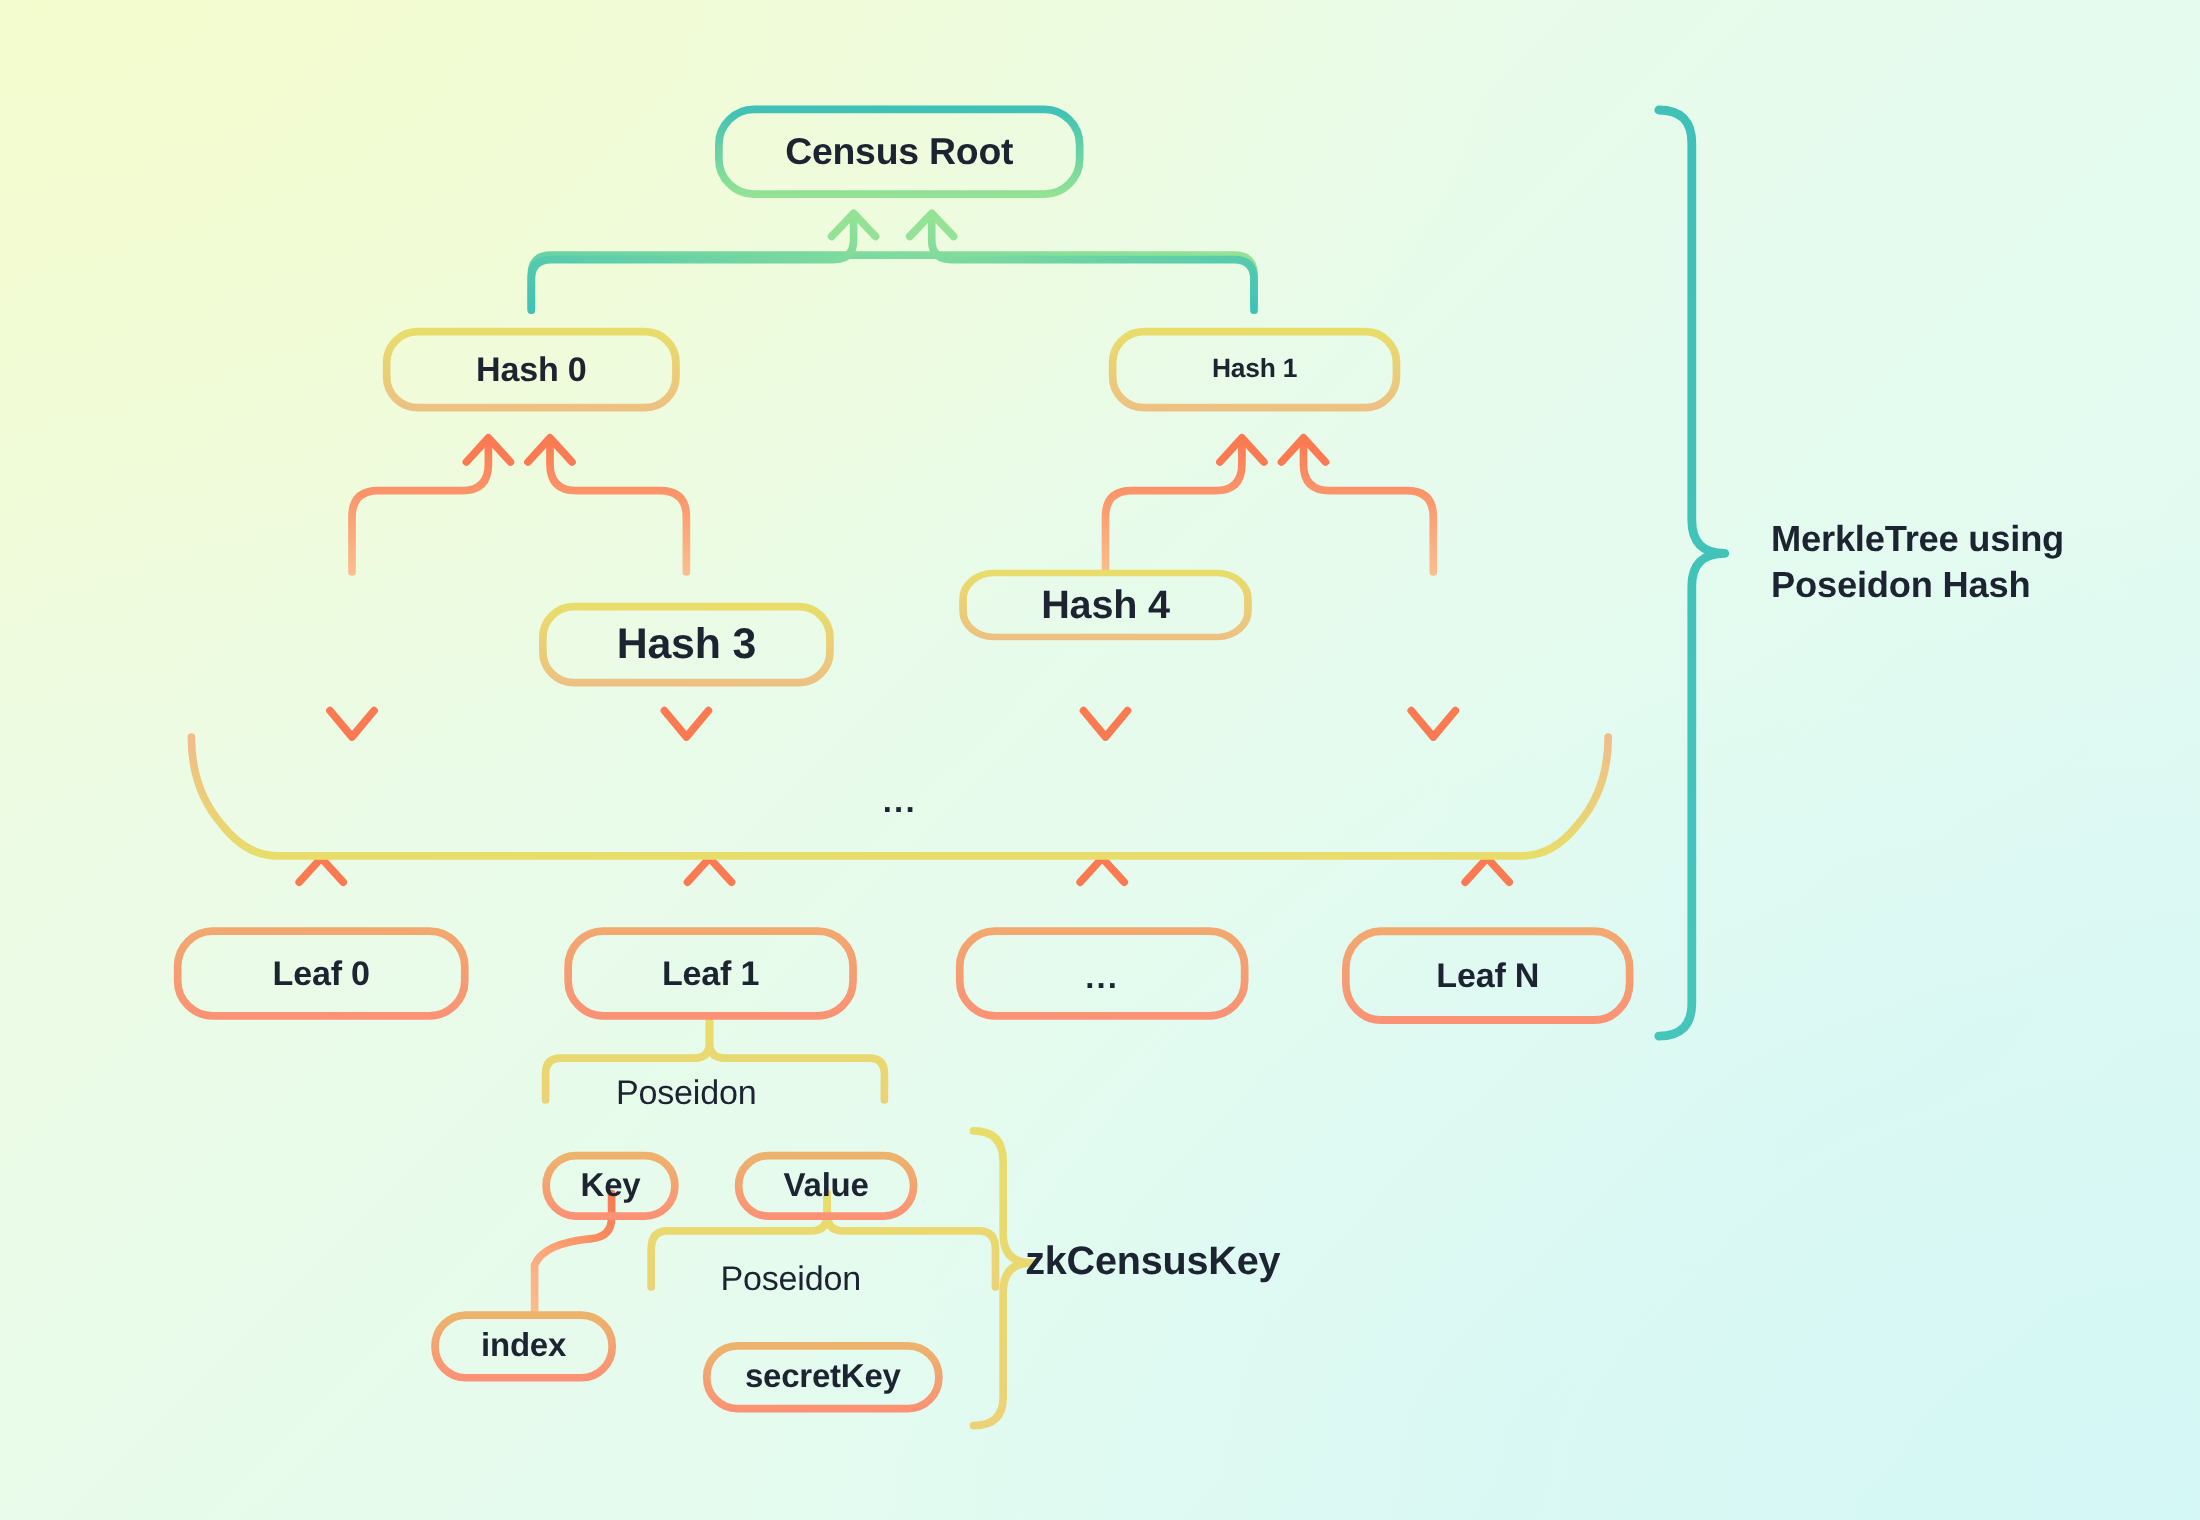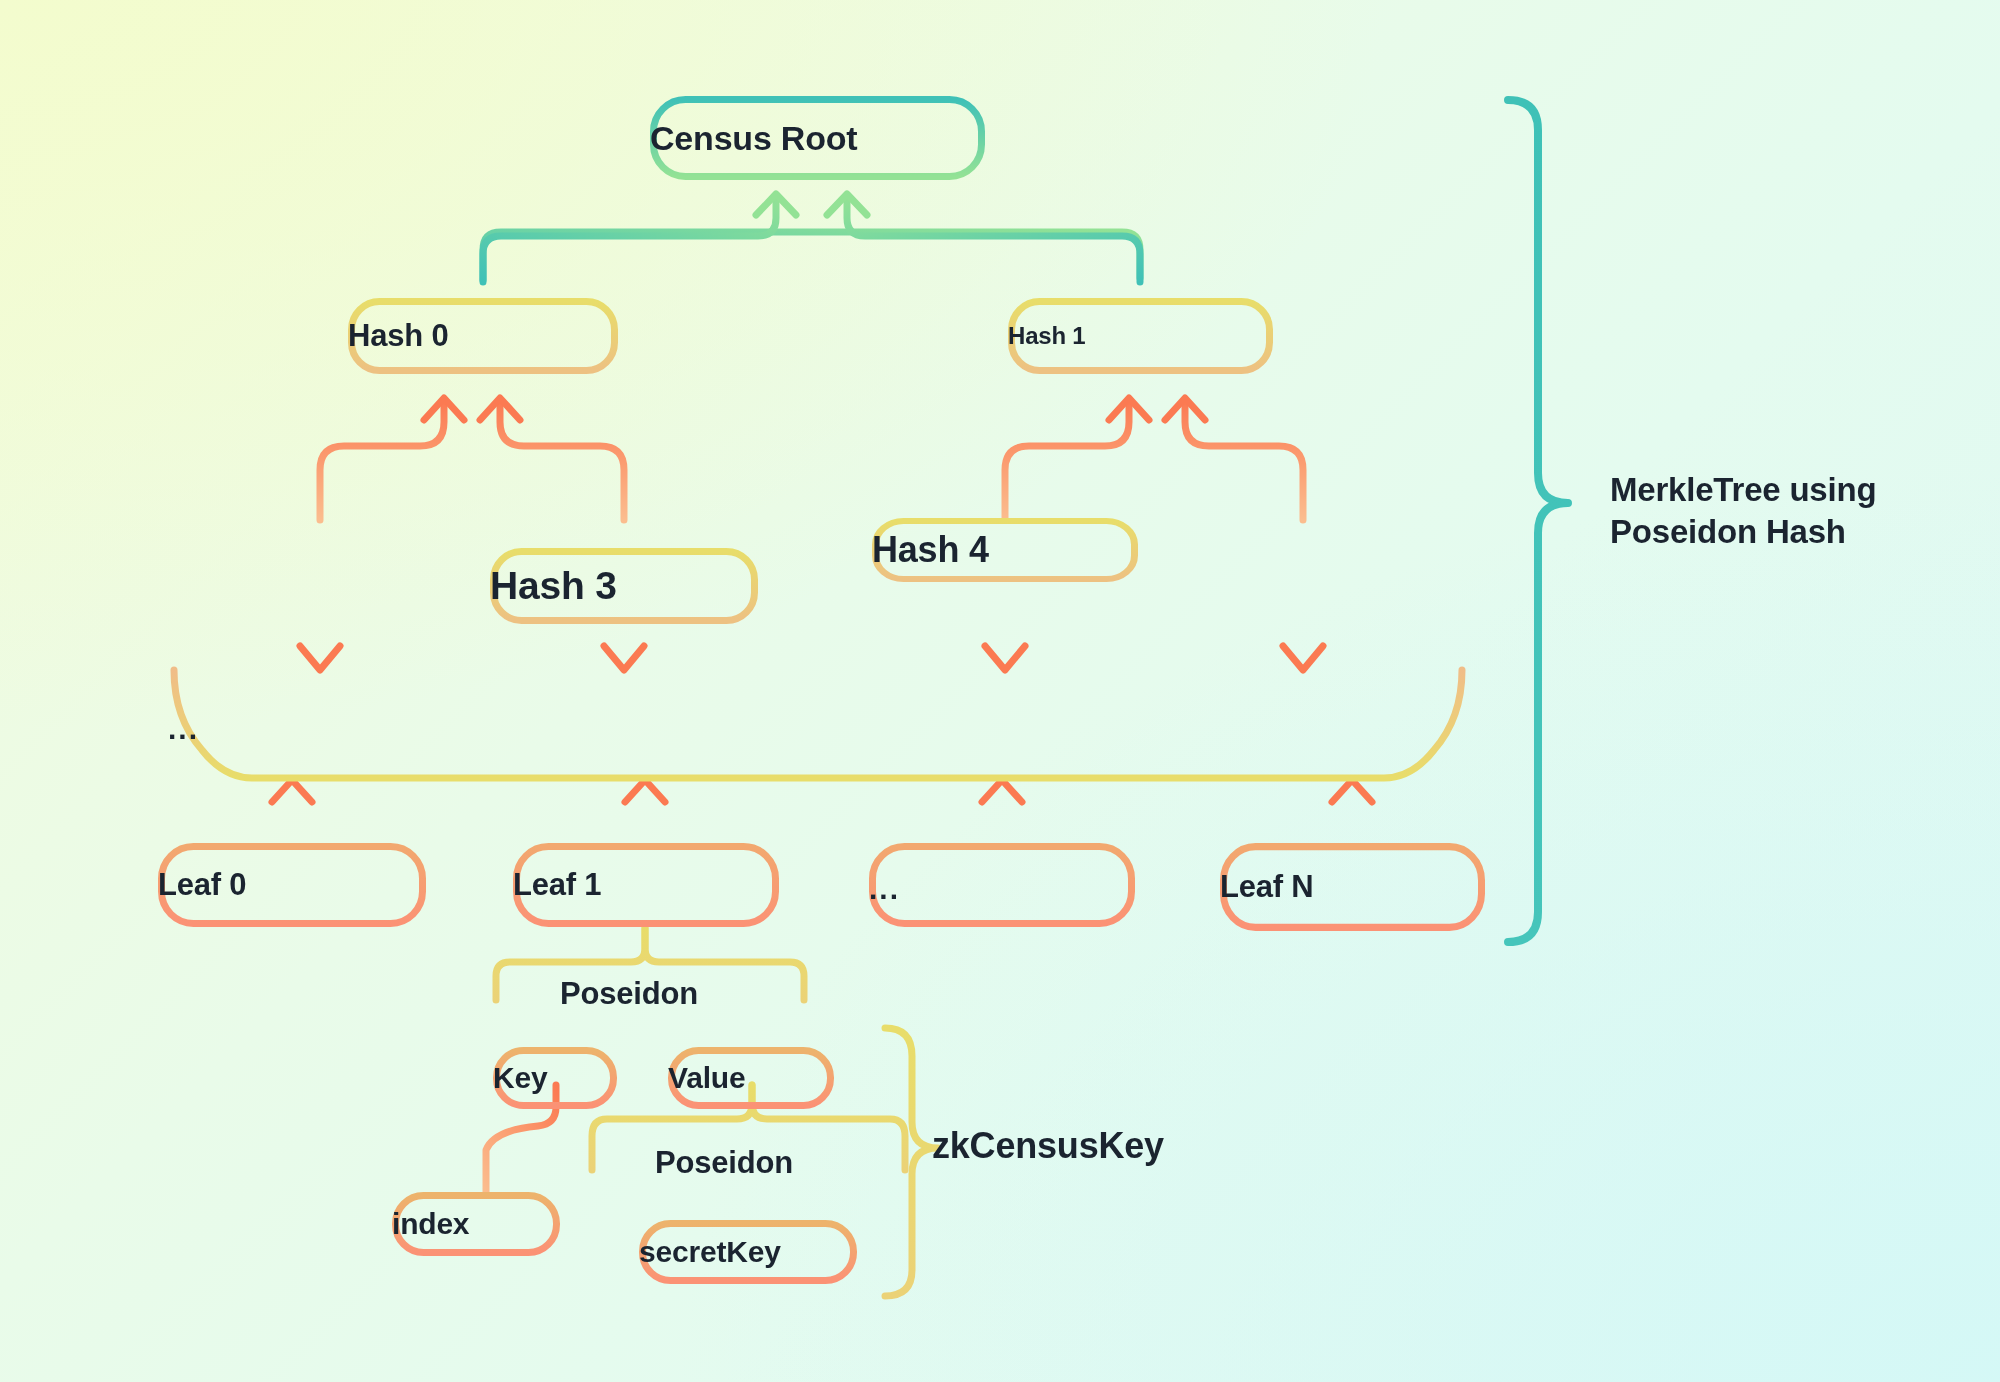--- a/index.html
+++ b/index.html
@@ -28,21 +28,21 @@
     left: 0; top: 0;
     width: 2000px;
     height: 1382px;
     overflow: visible;
   }
   .node {
     position: absolute;
     box-sizing: border-box;
     display: flex;
     align-items: center;
-    justify-content: flex-start;
+    justify-content: center;
     color: #1b2430;
     font-weight: 700;
     letter-spacing: -0.2px;
     background: transparent;
     border: 0;
   }
   .node > .label {
     position: relative;
     z-index: 2;
     white-space: nowrap;
@@ -58,21 +58,21 @@
     position: absolute;
     color: #1b2430;
     font-weight: 700;
     line-height: 1.26;
     letter-spacing: -0.2px;
     white-space: pre-line;
   }
   .plain-label {
     position: absolute;
     color: #1b2430;
-    font-weight: 700;
+    font-weight: 400;
     letter-spacing: -0.2px;
     white-space: nowrap;
     text-align: right;
   }
 </style>
 </head>
 <body>
 
 <div id="canvas">
   <div id="bg-tint"></div>

